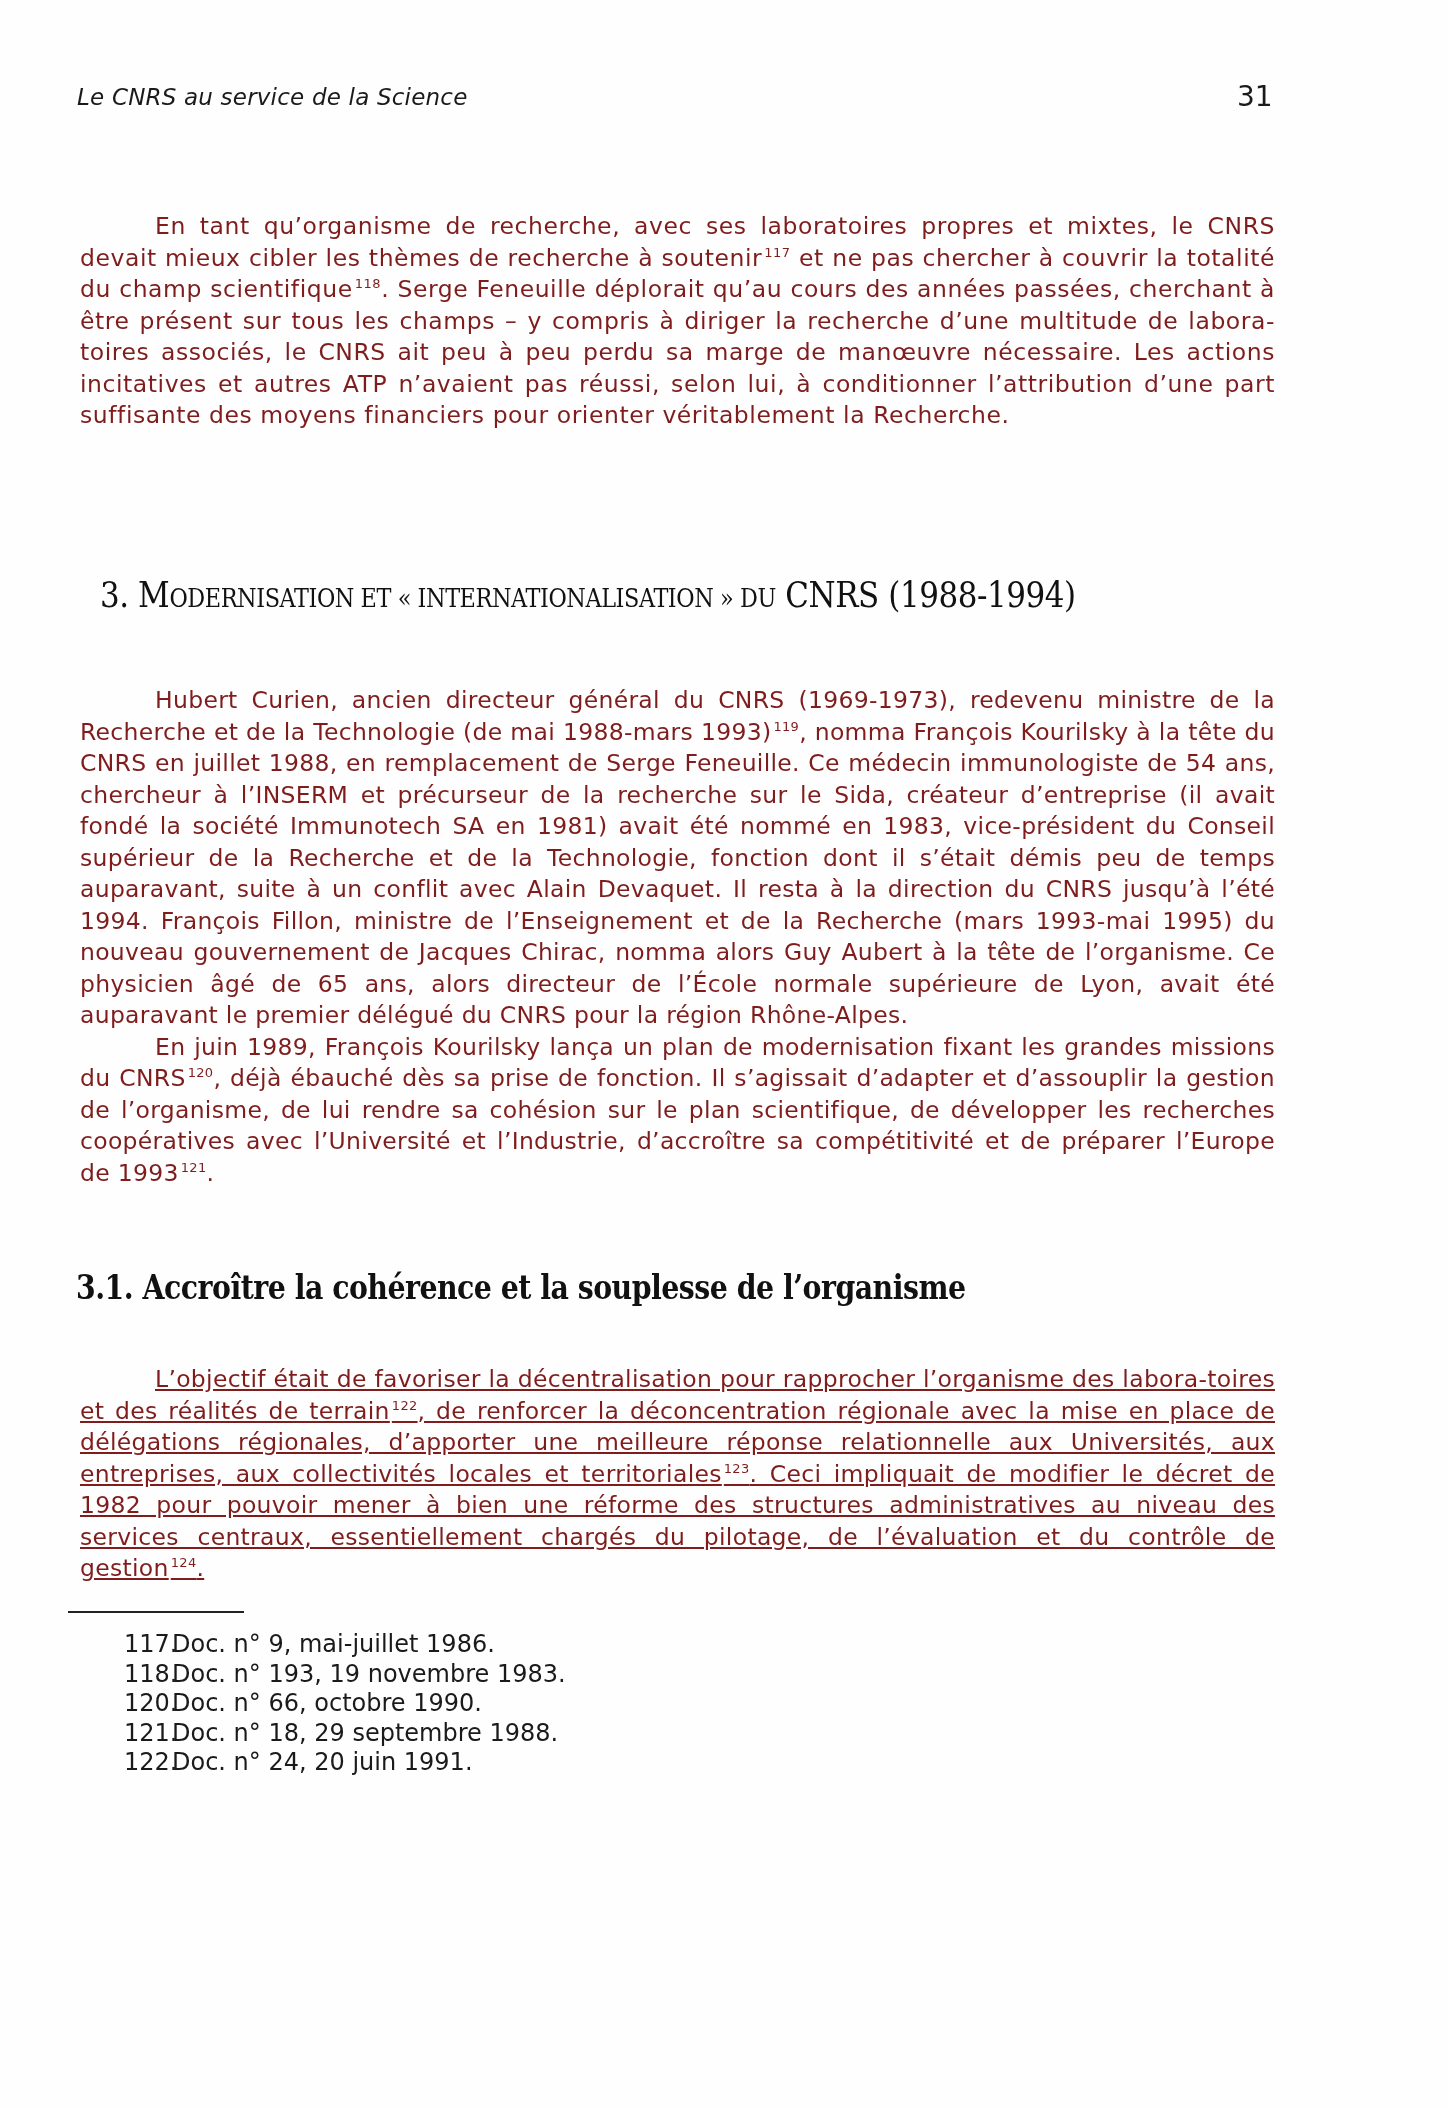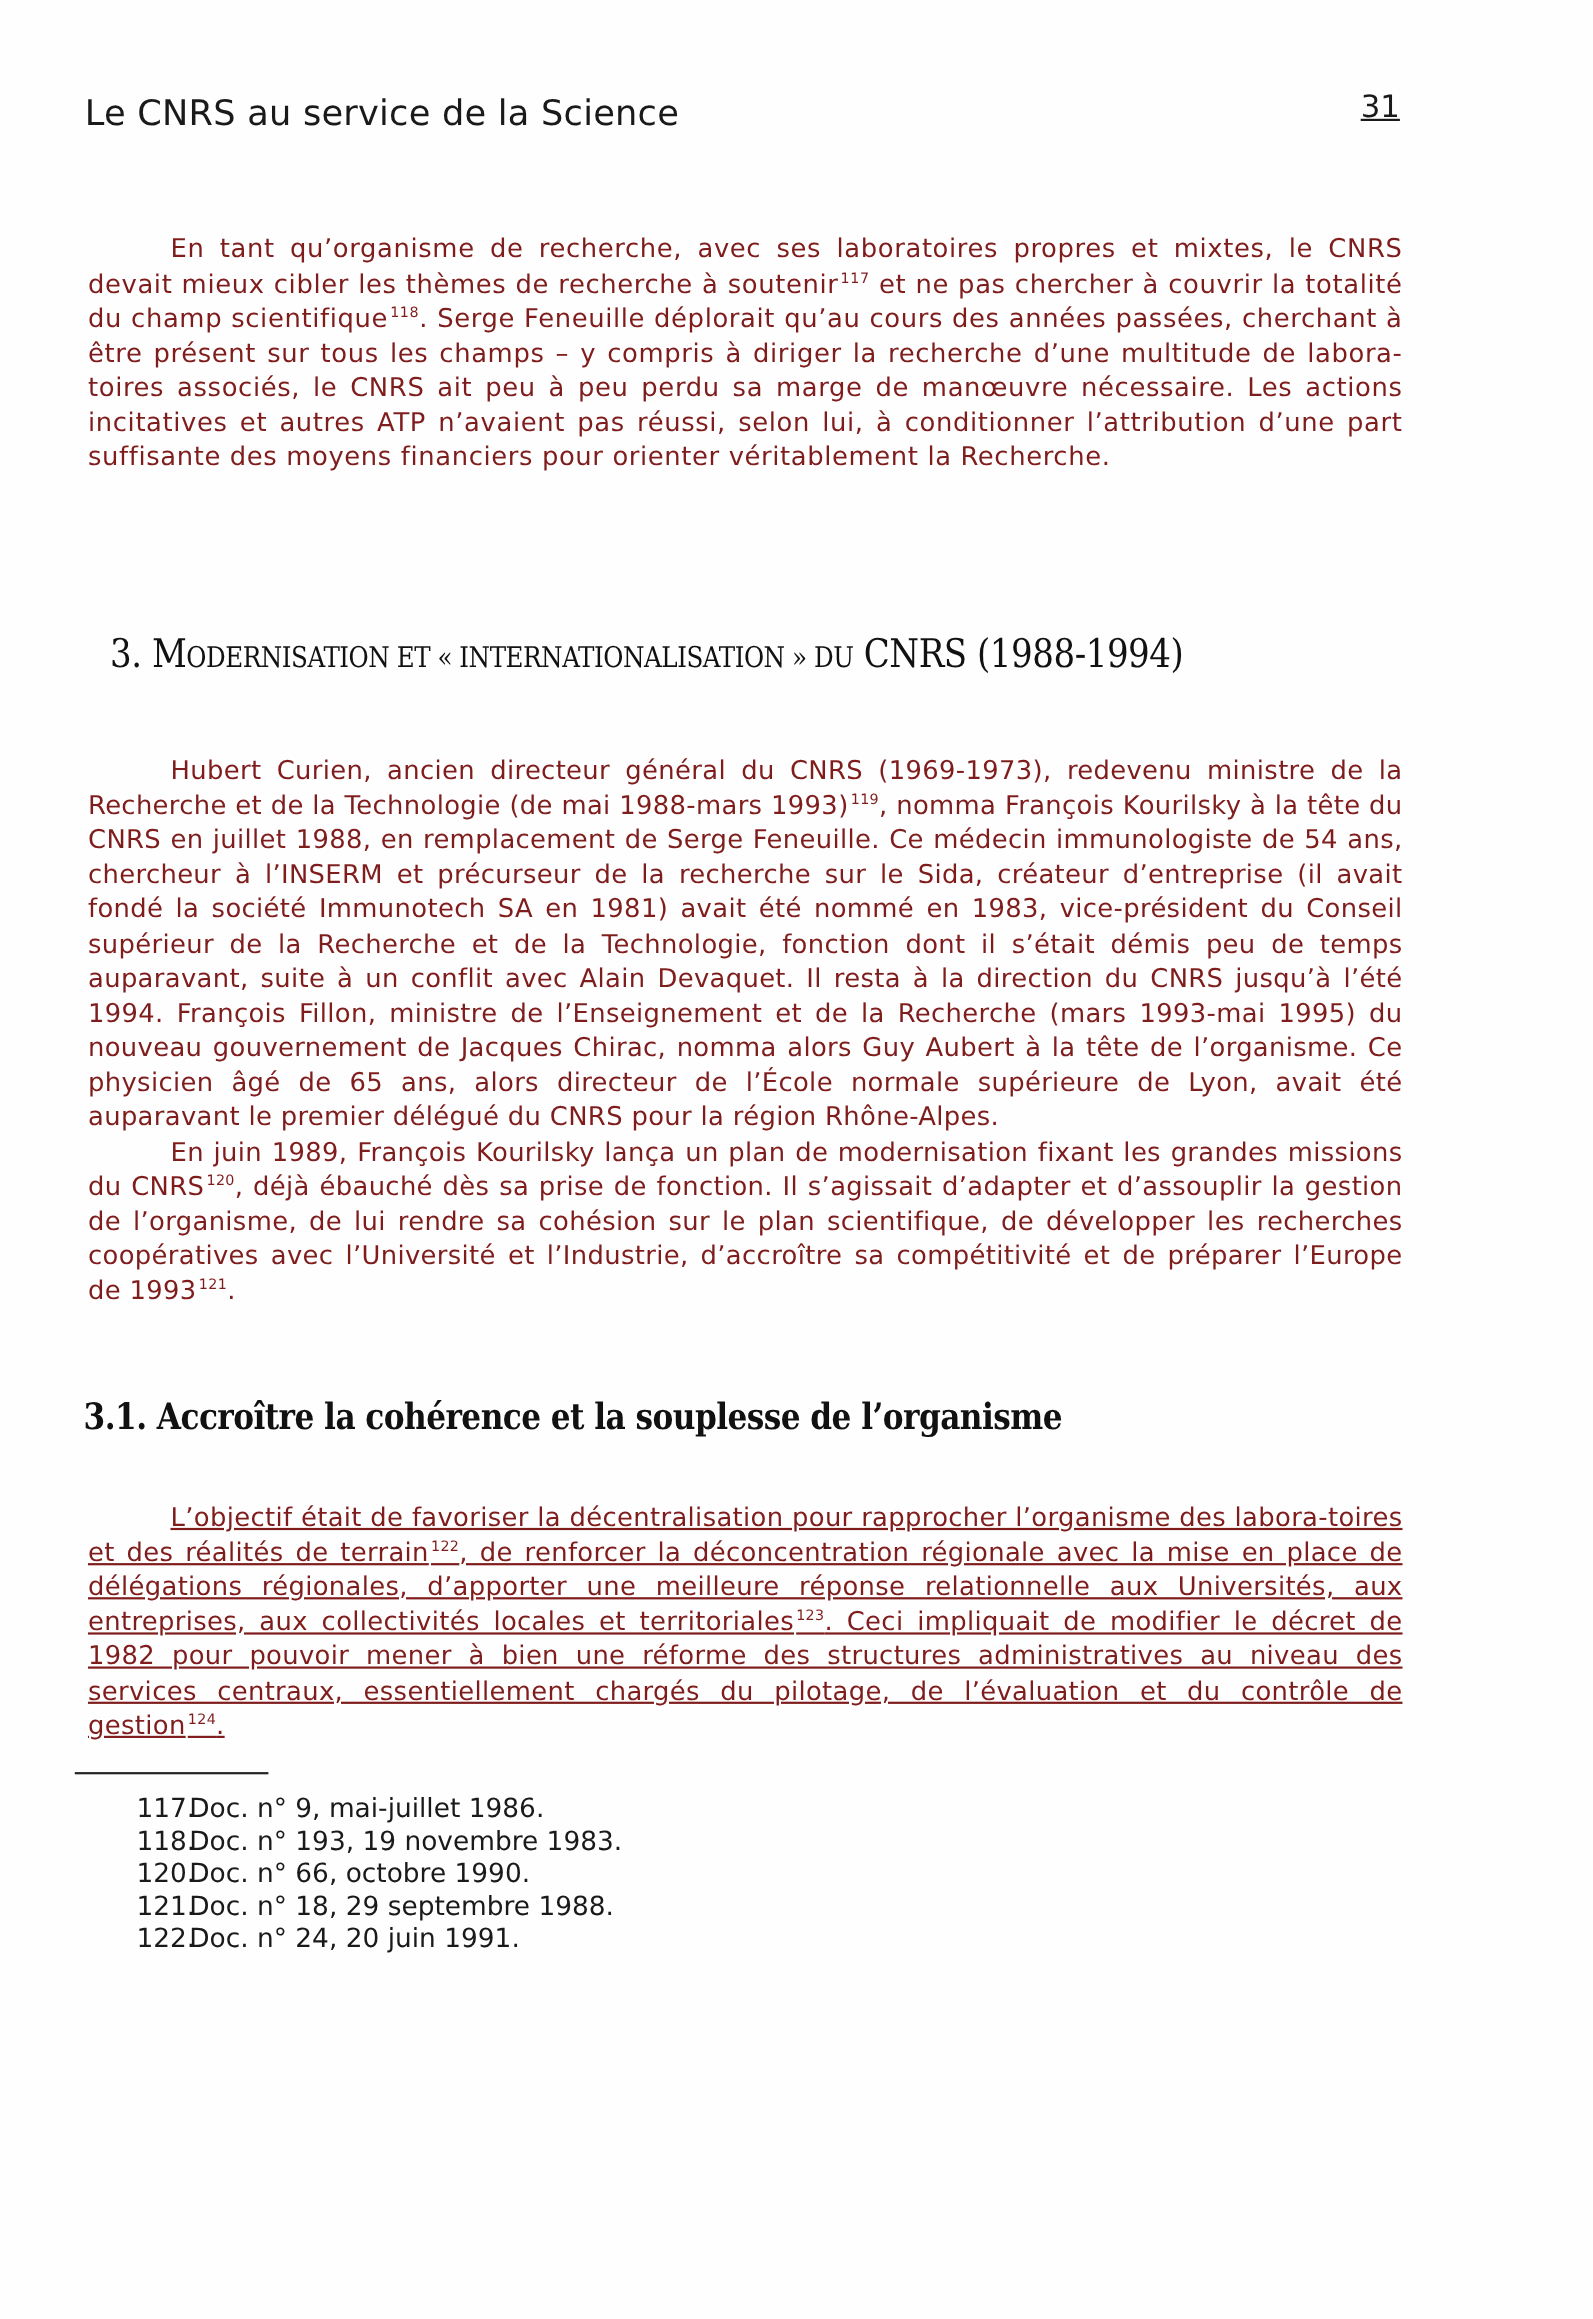--- a/index.html
+++ b/index.html
@@ -1,20 +1,20 @@
 <!DOCTYPE html>
 <html><head>
   <meta charset="utf-8">
   <style>
     html, body { margin: 0; padding: 0; background: #ffffff; }
     body { width: 1448px; height: 2108px; position: relative; overflow: hidden; color: #151515; }
     .page { position: absolute; left: 0; top: 0; width: 1448px; height: 2108px; background: #fefefe; }
 
-    .running-head { position: absolute; left: 77px; top: 84px; font-family: "DejaVu Sans", sans-serif; font-size: 32px; letter-spacing: 0.2px; color: #1a1a1a; }
-    .page-number { position: absolute; left: 1237px; top: 80px; font-family: "DejaVu Sans", sans-serif; font-size: 28px; color: #1a1a1a; text-decoration: underline; }
+    .running-head { position: absolute; left: 77px; top: 84px; font-family: "DejaVu Sans", sans-serif; font-style: italic; font-size: 23px; letter-spacing: 0.2px; color: #1a1a1a; }
+    .page-number { position: absolute; left: 1237px; top: 80px; font-family: "DejaVu Sans", sans-serif; font-size: 28px; color: #1a1a1a; }
 
     .block { position: absolute; left: 80px; width: 1195px; font-family: "DejaVu Sans", sans-serif; font-size: 23.5px; line-height: 31.5px; color: #7f1d1d; }
     .block p { margin: 0; text-align: justify; text-align-last: left; hyphens: manual; }
     .indent { text-indent: 75px; }
     sup { font-size: 13px; line-height: 0; vertical-align: 9px; margin-left: 2px; }
 
     #para-1 { top: 211px; letter-spacing: 0.55px; }
     #para-2 { top: 685px; letter-spacing: 0.3px; }
     #para-3 { top: 1364px; letter-spacing: 0.3px; text-decoration: underline; }
 

